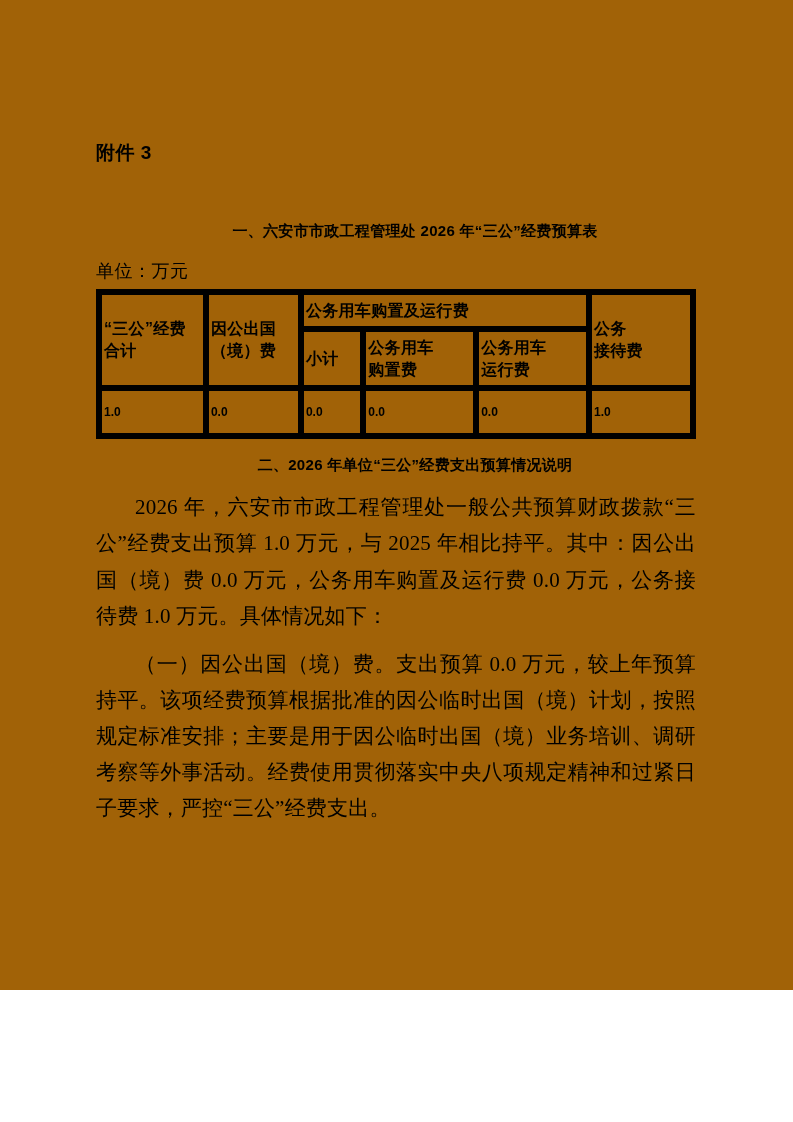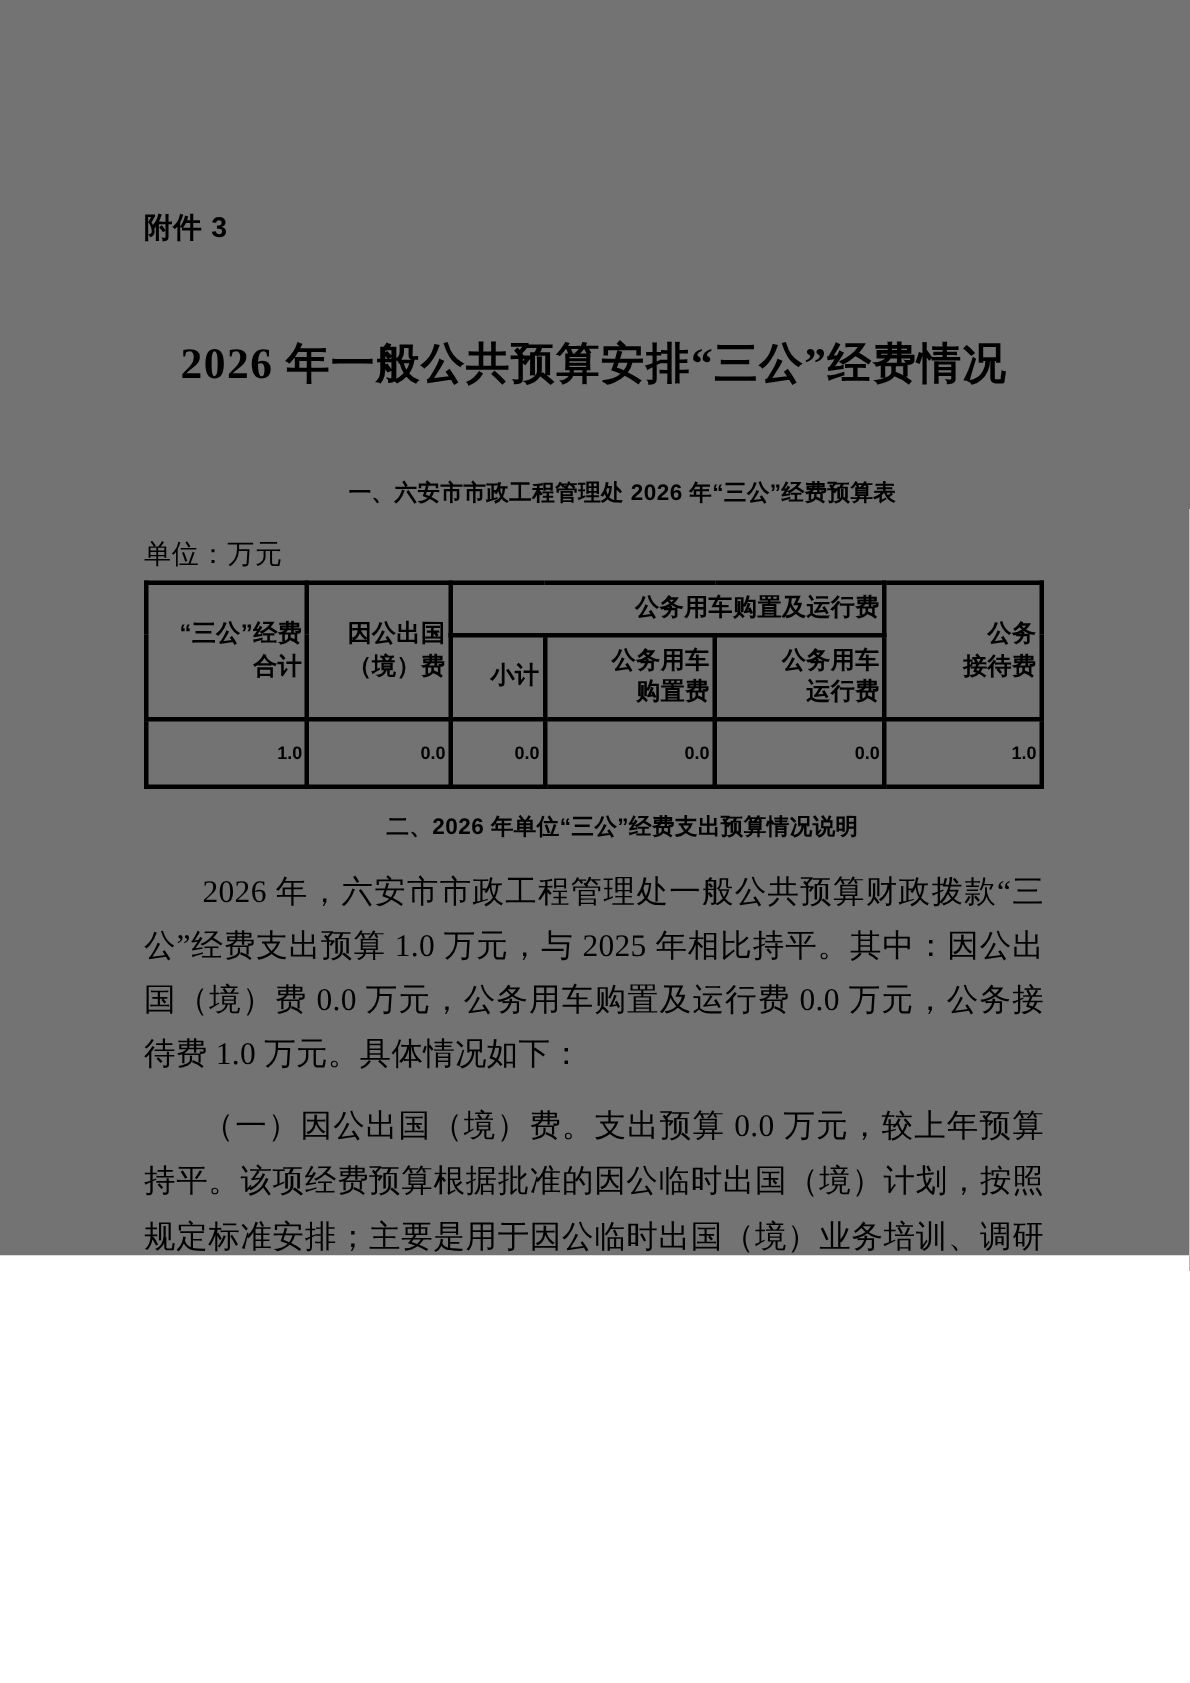--- a/index.html
+++ b/index.html
@@ -7,23 +7,23 @@
     padding: 0;
     background: #ffffff;
   }
   body {
     font-family: "Liberation Serif", "DejaVu Serif", serif;
     color: #000000;
   }
   .page {
     position: relative;
     width: 793px;
-    height: 837px;
+    height: 990px;
     margin: 0 auto;
-    background: #737373;
+    background: #a16207;
     overflow: hidden;
     box-sizing: border-box;
   }
   .content {
     position: absolute;
     left: 96px;
     top: 140px;
     width: 600px;
   }
   .attachment-label {
@@ -60,22 +60,22 @@
     letter-spacing: 0.5px;
     padding-right: 8px;
   }
   table.budget {
     border-collapse: collapse;
     width: 100%;
     table-layout: fixed;
     font-size: 16px;
   }
   table.budget td {
-    border: 3px solid #000000;
-    text-align: right;
+    border: 6px solid #000000;
+    text-align: left;
     vertical-align: middle;
     padding: 5px 2px;
     line-height: 1.35;
   }
   table.budget td.head {
     font-family: "Liberation Sans", sans-serif;
     font-weight: bold;
     font-size: 16px;
     letter-spacing: 0.3px;
   }
@@ -108,21 +108,20 @@
   .col-f { width: 17.5%; }
 </style>
 </head>
 <body>
 
 <div class="page">
   <div class="content">
 
     <div class="attachment-label">附件 3</div>
 
-    <h1 class="doc-title">2026 年一般公共预算安排“三公”经费情况</h1>
 
     <div class="section-heading">一、六安市市政工程管理处 2026 年“三公”经费预算表</div>
 
     <div class="unit-line">单位：万元</div>
 
     <table class="budget">
       <colgroup>
         <col class="col-a">
           <col class="col-b">
           <col class="col-c">

